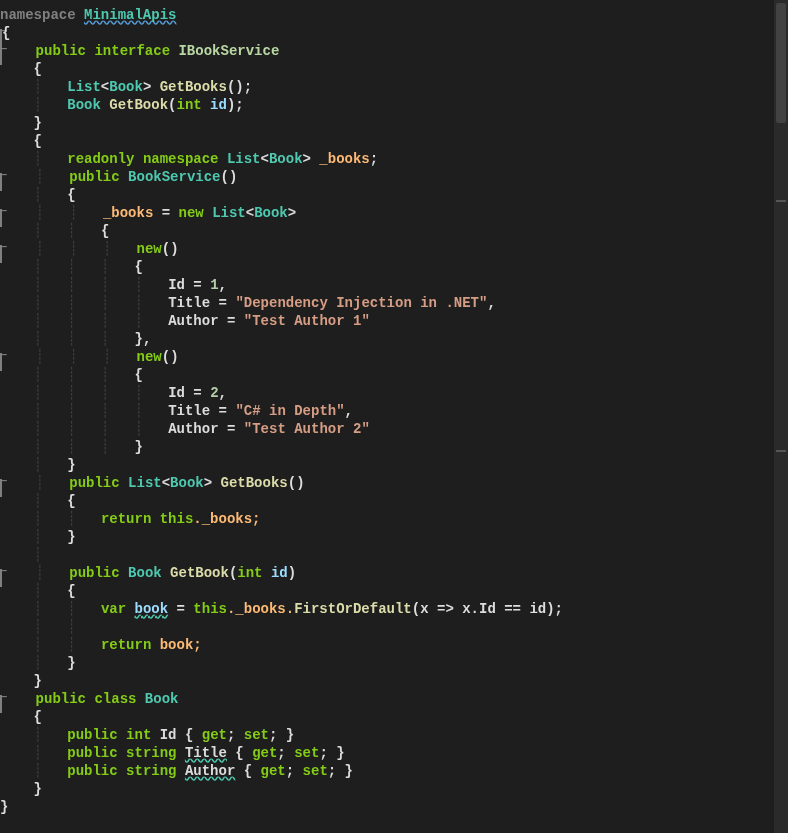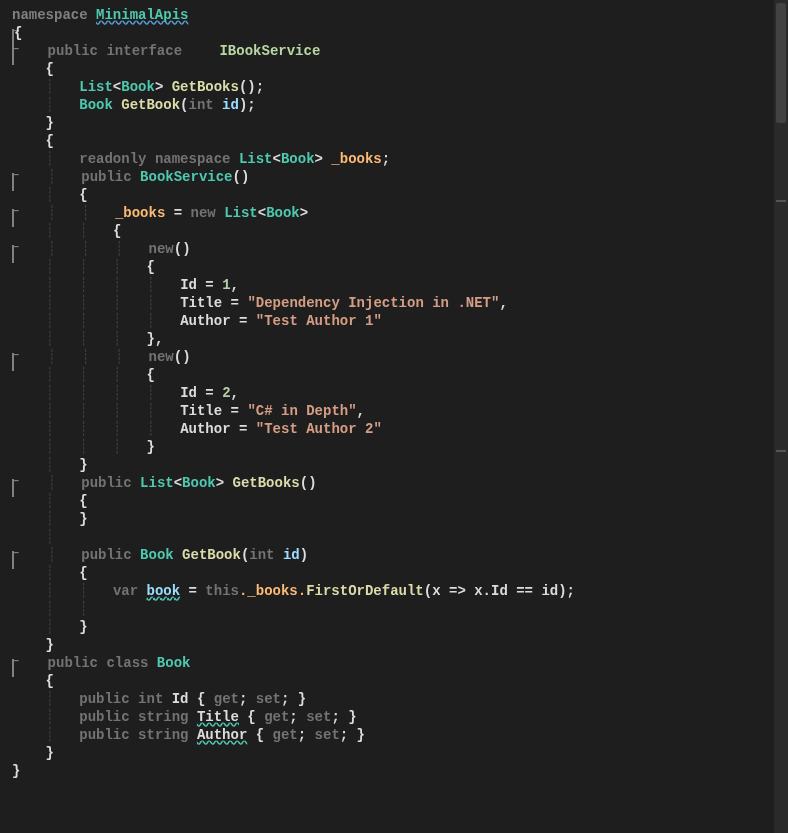--- a/index.html
+++ b/index.html
@@ -14,21 +14,20 @@
     overflow: hidden;
     position: relative;
     font-weight: bold;
   }
   .editor {
     padding: 6px 0 6px 0;
     position: relative;
   }
   .line {
     white-space: pre;
-    padding-left: 12px;
     position: relative;
     height: 18px;
   }
   .gutter-marker {
     position: absolute;
     left: 0;
     width: 8px;
     height: 8px;
     top: 5px;
     border: 1px solid #808080;
@@ -48,23 +47,23 @@
     right: 0;
     height: 19px;
     border-top: 1px solid #4a4a4a;
     border-bottom: 1px solid #4a4a4a;
     background: rgba(60,60,60,0.25);
     z-index: 0;
   }
   .line > * { position: relative; z-index: 1; }
   
   .kw-ns { color: #808080; }       
-  .kw { color: #737373; text-align: right; }          
+  .kw { color: #84cc16; text-align: right; }          
   .type { color: #4ec9b0; }        
-  .iface { color: #b8d7a3; margin-left: 29px; }       
+  .iface { color: #b8d7a3; }       
   .method { color: #dcdcaa; }      
   .field { color: #fdba74; }
   .str { color: #d69d85; }         
   .num { color: #b5cea8; }         
   .punct { color: #dcdcdc; }
   .op { color: #dcdcdc; }
   .param { color: #9cdcfe; }
   .prop { color: #dcdcdc; }
   .guide { color: #404040; }
   .squiggle {
@@ -155,33 +154,35 @@
 <div class="line"><span class="highlight-line"></span><span class="guide">    ┊   ┊   ┊   ┊   </span><span class="prop">Author</span><span class="op"> = </span><span class="str">"Test Author 2"</span></div>
 
 <div class="line"><span class="guide">    ┊   ┊   ┊   </span><span class="punct">}</span></div>
 
 <div class="line"><span class="guide">    ┊   </span><span class="punct">}</span></div>
 
 <div class="line"><span class="gutter-marker"></span><span class="guide">    ┊   </span><span class="kw">public</span> <span class="type">List</span><span class="punct">&lt;</span><span class="type">Book</span><span class="punct">&gt; </span><span class="method">GetBooks</span><span class="punct">()</span></div>
 
 <div class="line"><span class="guide">    ┊   </span><span class="punct">{</span></div>
 
+<div class="line"><span class="guide">    ┊   ┊   </span><span class="kw">return</span> <span class="kw">this</span><span class="field">._books;</span></div>
 
 <div class="line"><span class="guide">    ┊   </span><span class="punct">}</span></div>
 
 <div class="line"><span class="guide">    ┊</span></div>
 
 <div class="line"><span class="gutter-marker"></span><span class="guide">    ┊   </span><span class="kw">public</span> <span class="type">Book</span> <span class="method">GetBook</span><span class="punct">(</span><span class="kw">int</span> <span class="param">id</span><span class="punct">)</span></div>
 
 <div class="line"><span class="guide">    ┊   </span><span class="punct">{</span></div>
 
 <div class="line"><span class="guide">    ┊   ┊   </span><span class="kw">var</span> <span class="param squiggle-green">book</span><span class="op"> = </span><span class="kw">this</span><span class="field">._books.</span><span class="method">FirstOrDefault</span><span class="punct">(x =&gt; x.Id == id);</span></div>
 
 <div class="line"><span class="guide">    ┊   ┊</span></div>
 
+<div class="line"><span class="guide">    ┊   ┊   </span><span class="kw">return</span><span class="field"> book;</span></div>
 
 <div class="line"><span class="guide">    ┊   </span><span class="punct">}</span></div>
 
 <div class="line"><span class="guide">    </span><span class="punct">}</span></div>
 
 <div class="line"><span class="gutter-marker"></span><span class="guide">    </span><span class="kw">public</span> <span class="kw">class</span> <span class="type">Book</span></div>
 
 <div class="line"><span class="guide">    </span><span class="punct">{</span></div>
 
 <div class="line"><span class="guide">    ┊   </span><span class="kw">public</span> <span class="kw">int</span> <span class="prop">Id</span><span class="punct"> { </span><span class="kw">get</span><span class="punct">; </span><span class="kw">set</span><span class="punct">; }</span></div>

